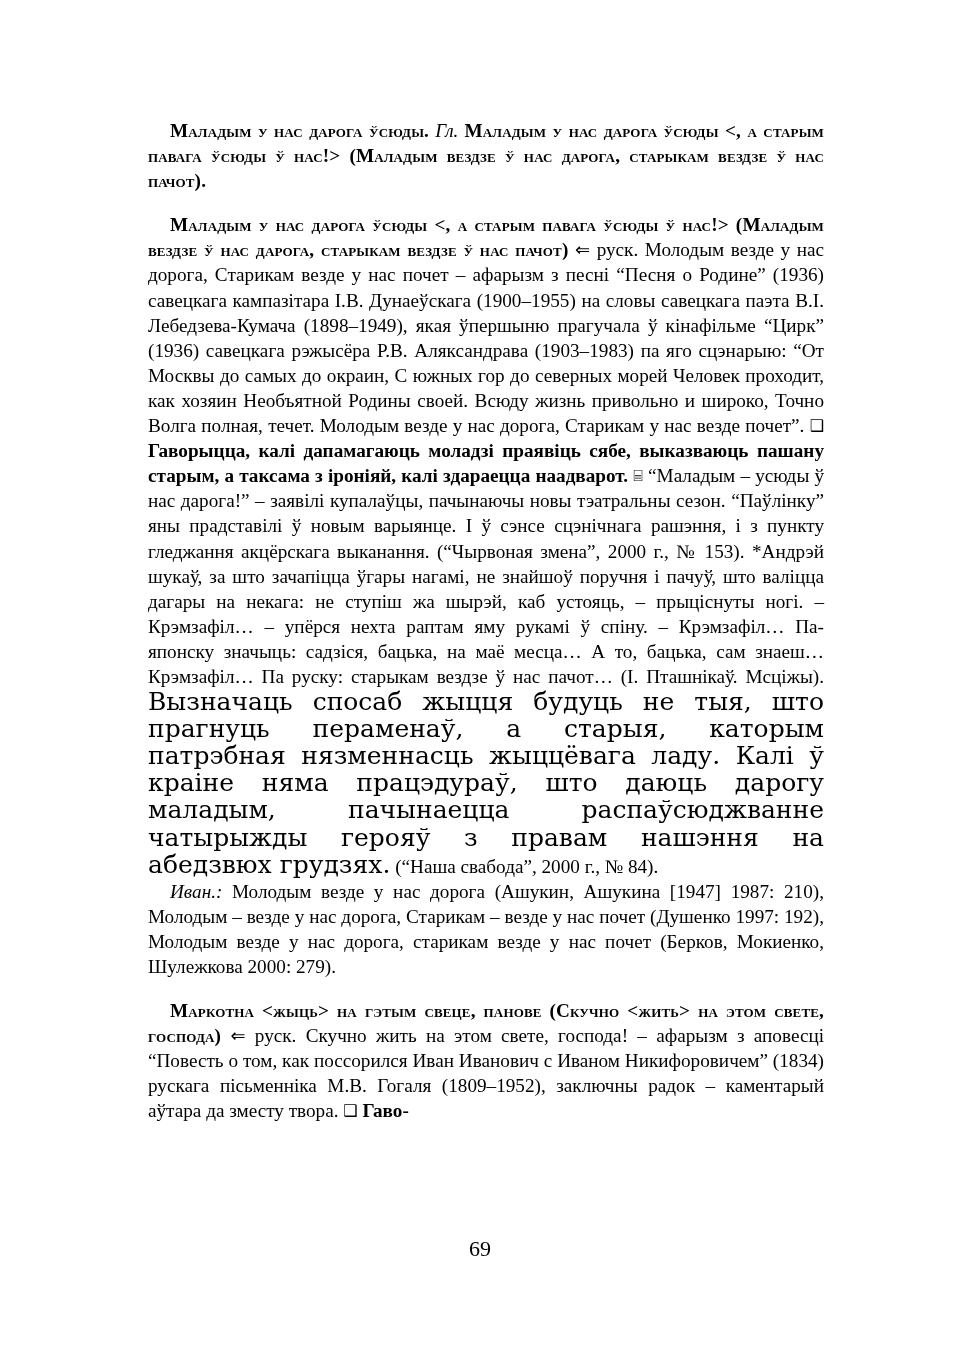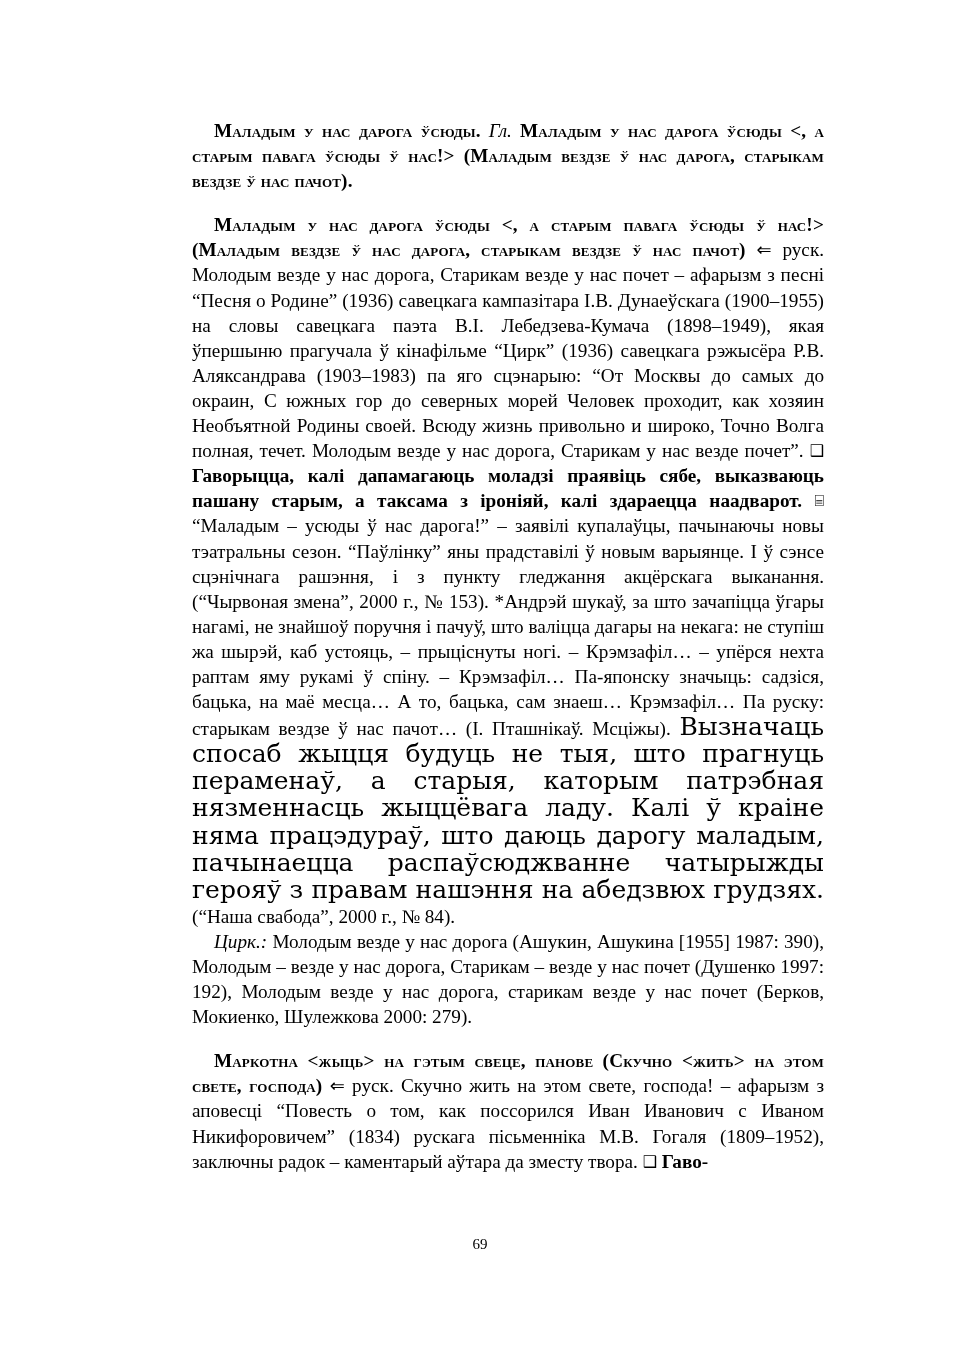--- a/index.html
+++ b/index.html
@@ -28,21 +28,20 @@
     text-align: justify;
     text-justify: inter-word;
     hyphens: manual;
     margin: 0;
   }
   .entry + .entry {
     margin-top: 19px;
   }
   .indent {
     text-indent: 22px;
-    margin-left: 44px;
   }
   
   .hw {
     font-weight: bold;
     font-variant: small-caps;
     letter-spacing: 0.15px;
   }
   .hw-lg {
     font-weight: bold;
     font-variant: small-caps;
@@ -71,32 +70,32 @@
   .blk-alt {
     font-family: "DejaVu Serif", "Liberation Serif", serif;
     font-size: 25px;
   }
   .folio {
     position: absolute;
     left: 0;
     top: 1236px;
     width: 960px;
     text-align: center;
-    font-size: 15px;
+    font-size: 22px;
     font-family: "Liberation Serif", "DejaVu Serif", serif;
   }
 </style>
 </head>
 <body>
 
 <div class="page">
 
   <p class="entry indent"><span class="hw">Маладым у нас дарога ўсюды.</span> <span class="it">Гл.</span> <span class="hw">Маладым у нас дарога ўсюды &lt;, а старым павага ўсюды ў нас!&gt; (Маладым вездзе ў нас дарога, старыкам вездзе ў нас пачот).</span></p>
 
   <p class="entry indent"><span class="hw-lg">Маладым у нас дарога ўсюды &lt;, а старым павага ўсюды ў нас!&gt;</span> <span class="hw-lg">(Маладым вездзе ў нас дарога, старыкам вездзе ў нас пачот)</span> <span class="sym-arrow">⇐</span> <span>руск.</span> <span>Молодым везде у нас дорога, Старикам везде у нас почет – афарызм з песні “Песня о Родине” (1936) савецкага кампазітара І.В. Дунаеўскага (1900–1955) на словы савецкага паэта В.І. Лебедзева-Кумача (1898–1949), якая ўпершыню прагучала ў кінафільме “Цирк” (1936) савецкага рэжысёра Р.В. Аляксандрава (1903–1983) па яго сцэнарыю:</span> <span>“От Москвы до самых до окраин, С южных гор до северных морей Человек проходит, как хозяин Необъятной Родины своей. Всюду жизнь привольно и широко, Точно Волга полная, течет. Молодым везде у нас дорога, Старикам у нас везде почет”.</span> <span class="sym-sq">❑</span> <span class="bi">Гаворыцца, калі дапамагаюць моладзі праявіць сябе, выказваюць пашану старым, а таксама з іроніяй, калі здараецца наадварот.</span> <span class="sym-book">⌸</span> <span>“Маладым – усюды ў нас дарога!” – заявілі купалаўцы, пачынаючы новы тэатральны сезон. “Паўлінку” яны прадставілі ў новым варыянце. І ў сэнсе сцэнічнага рашэння, і з пункту гледжання акцёрскага выканання.</span> <span>(“Чырвоная змена”, 2000 г., № 153).</span> <span>*Андрэй шукаў, за што зачапіцца ўгары нагамі, не знайшоў поручня і пачуў, што валіцца дагары на некага: не ступіш жа шырэй, каб устояць, – прыціснуты ногі. – Крэмзафіл… – упёрся нехта раптам яму рукамі ў спіну. – Крэмзафіл… Па-японску значыць: садзіся, бацька, на маё месца… А то, бацька, сам знаеш… Крэмзафіл… Па руску: старыкам вездзе ў нас пачот…</span> <span>(І. Пташнікаў. Мсціжы).</span> <span class="blk-alt">Вызначаць спосаб жыцця будуць не тыя, што прагнуць пераменаў, а старыя, каторым патрэбная нязменнасць жыццёвага ладу. Калі ў краіне няма працэдураў, што даюць дарогу маладым, пачынаецца распаўсюджванне чатырыжды герояў з правам нашэння на абедзвюх грудзях.</span> <span>(“Наша свабода”, 2000 г., № 84).</span></p>
 
-  <p class="entry indent" style="margin-top:0"><span class="it">Цирк.:</span> <span>Молодым везде у нас дорога (Ашукин, Ашукина [1955] 1987: 390), Молодым – везде у нас дорога, Старикам – везде у нас почет (Душенко 1997: 192), Молодым везде у нас дорога, старикам везде у нас почет (Берков, Мокиенко, Шулежкова 2000: 279).</span></p>
+  <p class="entry indent" style="margin-top:0"><span class="it">Иван.:</span> <span>Молодым везде у нас дорога (Ашукин, Ашукина [1947] 1987: 210), Молодым – везде у нас дорога, Старикам – везде у нас почет (Душенко 1997: 192), Молодым везде у нас дорога, старикам везде у нас почет (Берков, Мокиенко, Шулежкова 2000: 279).</span></p>
 
   <p class="entry indent"><span class="hw-lg">Маркотна &lt;жыць&gt; на гэтым свеце, панове</span> <span class="hw-lg">(Скучно &lt;жить&gt; на этом свете, господа)</span> <span class="sym-arrow">⇐</span> <span>руск.</span> <span>Скучно жить на этом свете, господа! – афарызм з аповесці “Повесть о том, как поссорился Иван Иванович с Иваном Никифоровичем” (1834) рускага пісьменніка М.В. Гогаля (1809–1952), заключны радок – каментарый аўтара да зместу твора.</span> <span class="sym-sq">❑</span> <span class="bi">Гаво-</span></p>
 
 </div>
 
 <div class="folio">69</div>
 
 </body></html>

